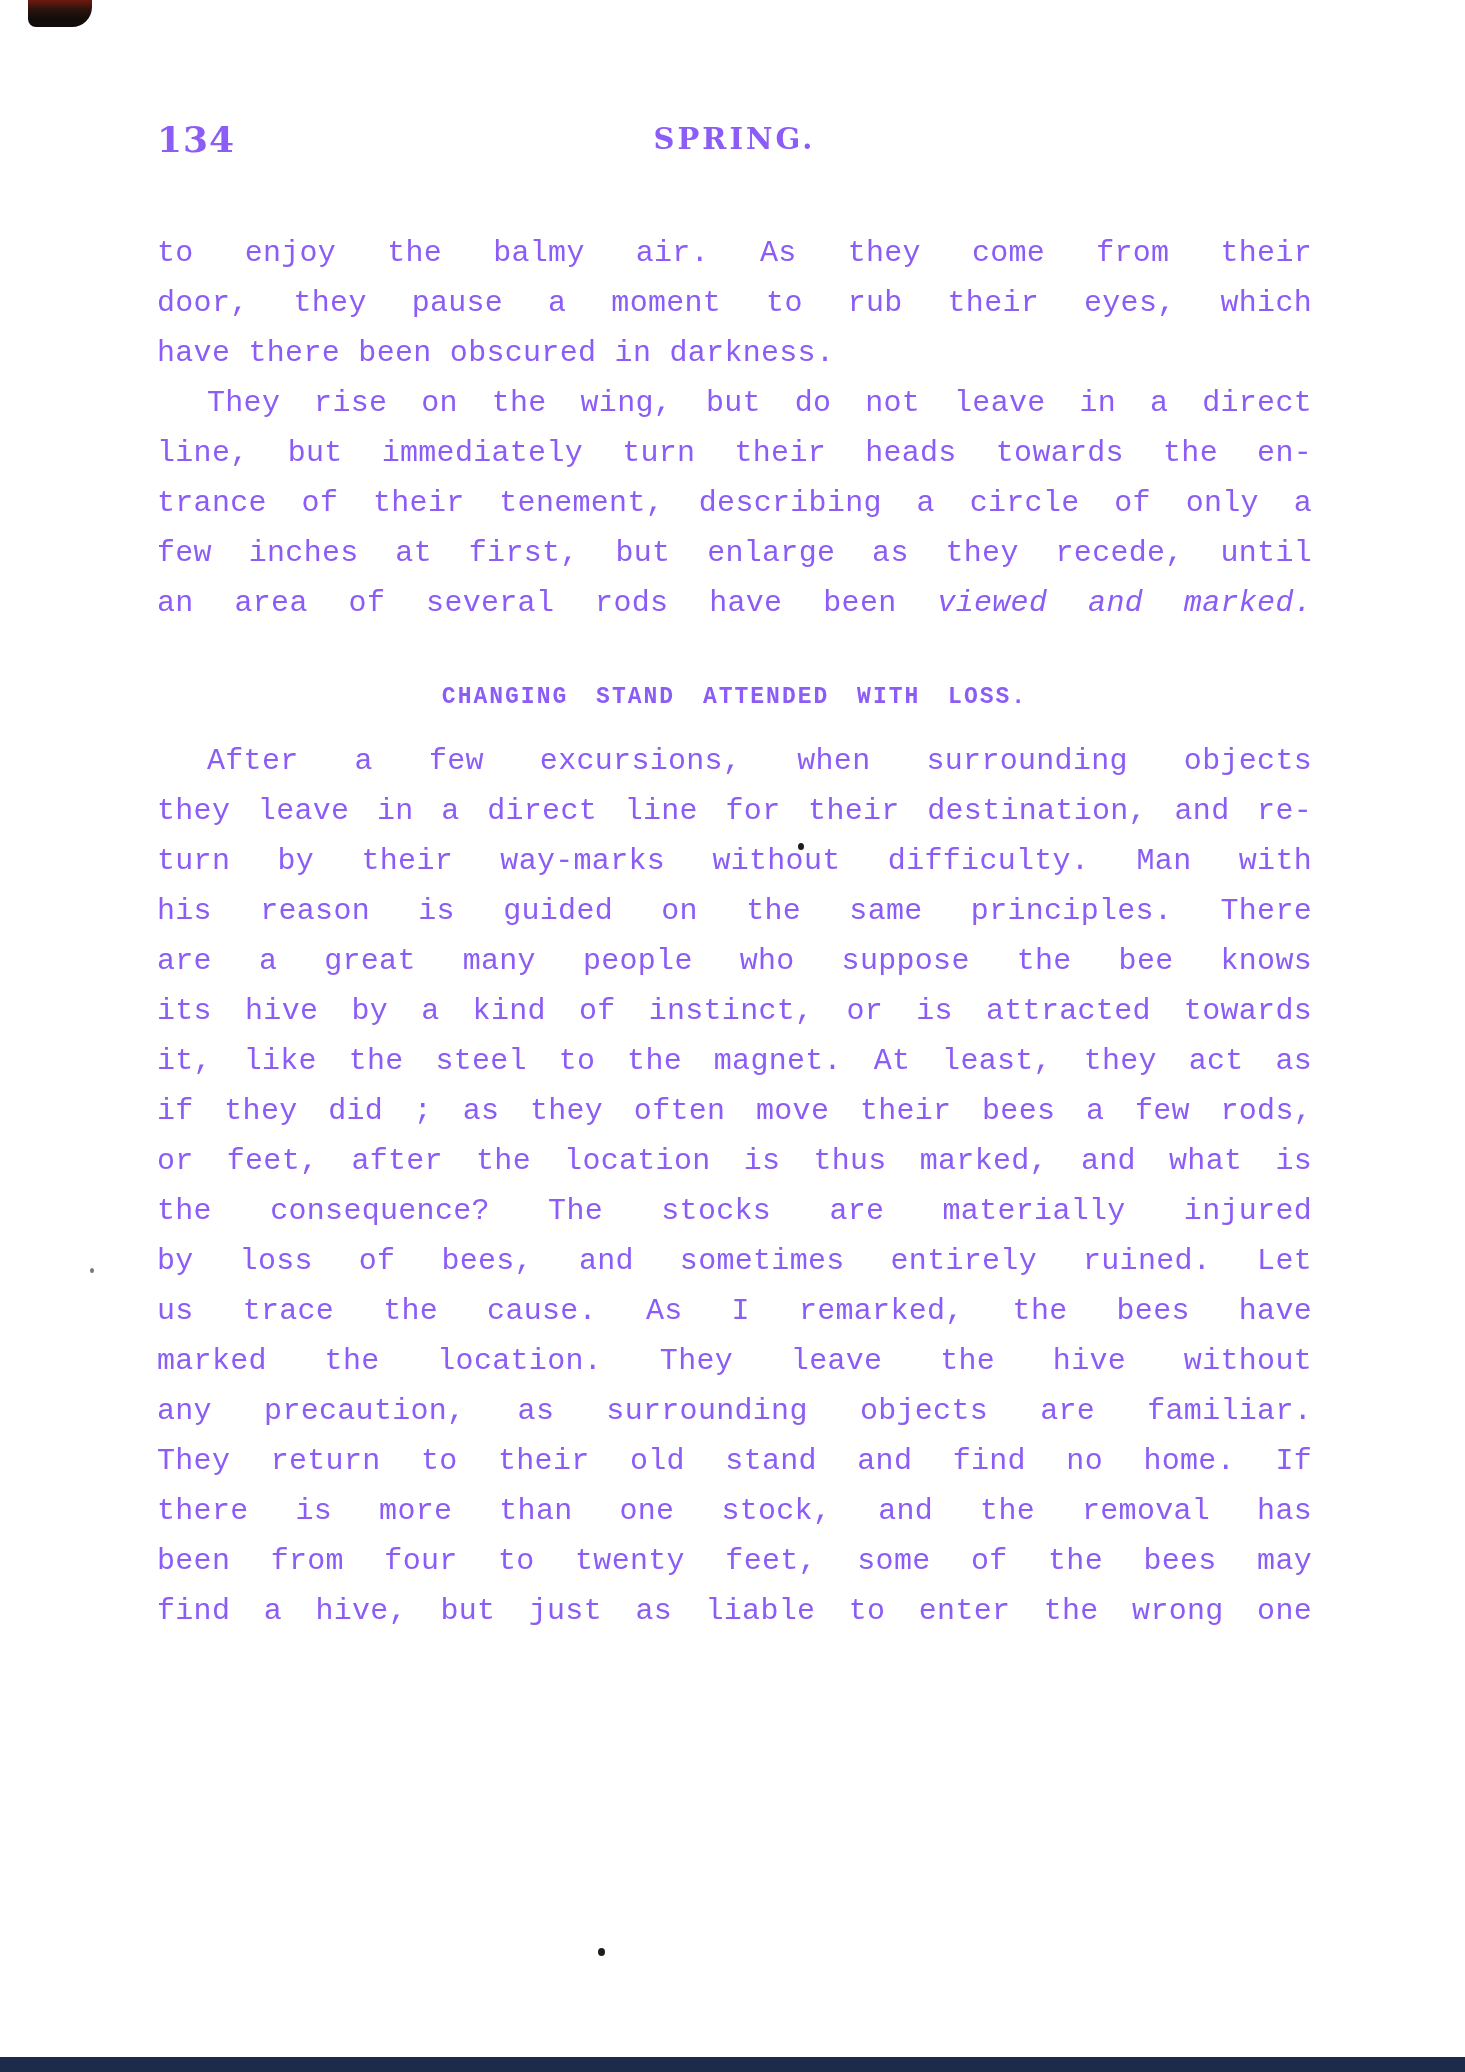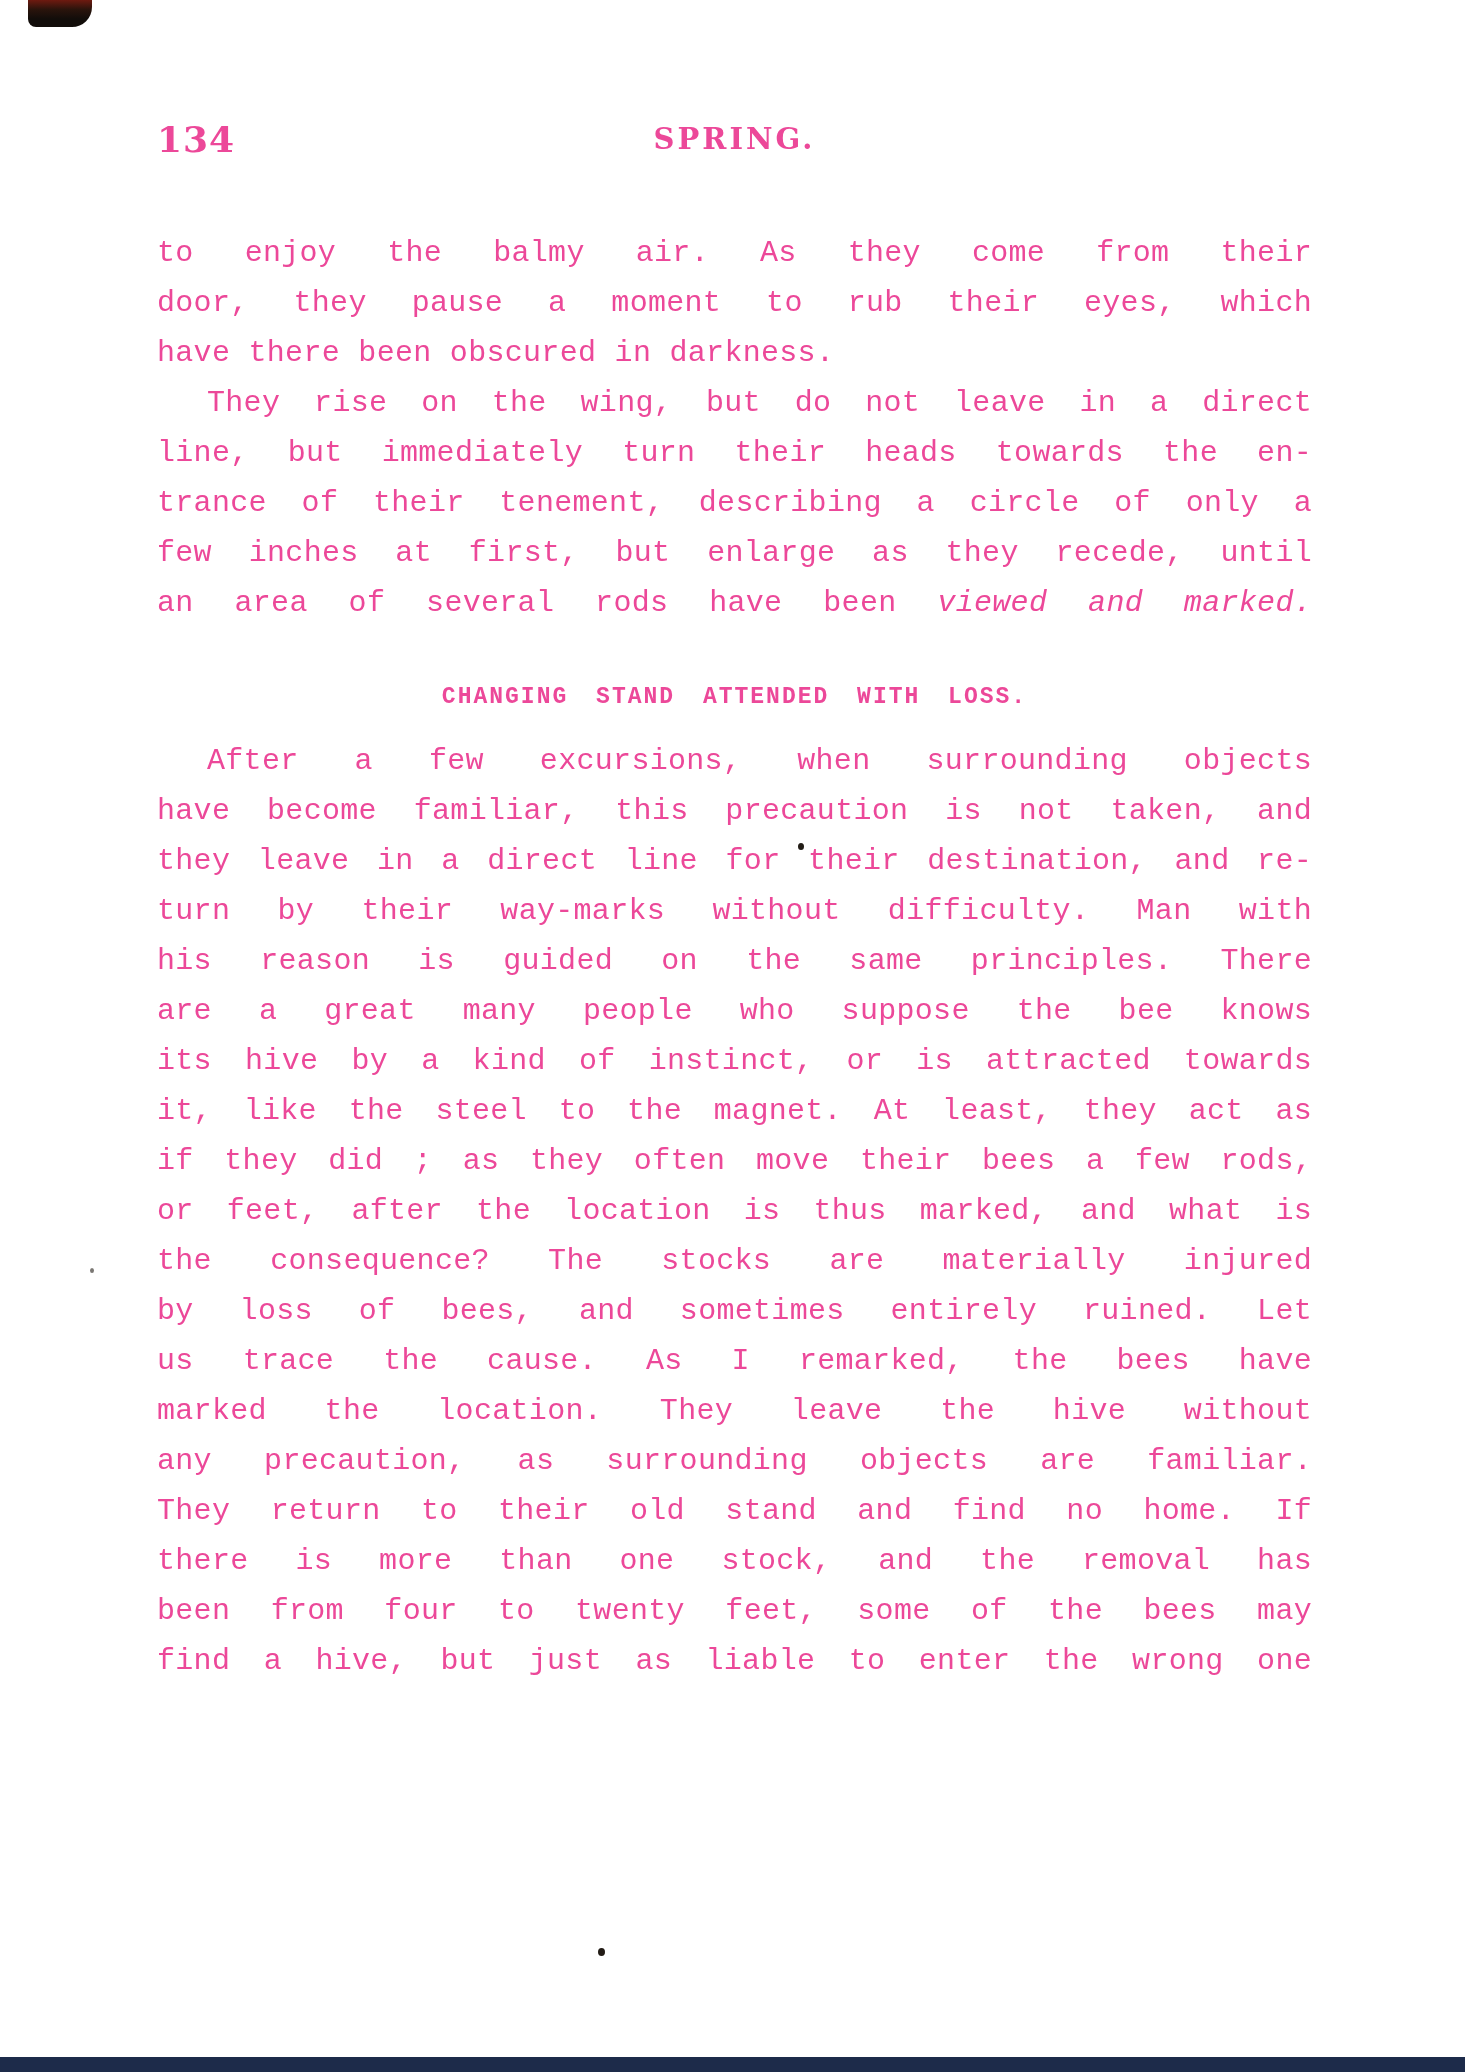--- a/index.html
+++ b/index.html
@@ -3,21 +3,21 @@
 <meta charset="utf-8">
 <style>
   html, body { margin: 0; padding: 0; background: #ffffff; }
   .page {
     position: relative;
     width: 1465px;
     height: 2072px;
     background: #ffffff;
     overflow: hidden;
     font-family: "DejaVu Serif", serif;
-    color: #ec4899;
+    color: #8b5cf6;
   }
   .page-header {
     position: absolute;
     top: 118px;
     left: 157px;
     width: 1155px;
     height: 44px;
   }
   .page-number {
     position: absolute;
@@ -111,21 +111,20 @@
       <div class="paragraph">
         <div class="text-line indent"><span>They rise on the wing, but do not leave in a direct</span></div>
         <div class="text-line"><span>line, but immediately turn their heads towards the en-</span></div>
         <div class="text-line"><span>trance of their tenement, describing a circle of only a</span></div>
         <div class="text-line"><span>few inches at first, but enlarge as they recede, until</span></div>
         <div class="text-line"><span>an area of several rods have been </span><i>viewed and marked.</i></div>
       </div>
       <div class="section-heading">CHANGING STAND ATTENDED WITH LOSS.</div>
       <div class="paragraph">
         <div class="text-line indent"><span>After a few excursions, when surrounding objects</span></div>
-        <div class="text-line"><span>have become familiar, this precaution is not taken, and</span></div>
         <div class="text-line"><span>they leave in a direct line for their destination, and re-</span></div>
         <div class="text-line"><span>turn by their way-marks without difficulty.  Man with</span></div>
         <div class="text-line"><span>his reason is guided on the same principles.  There</span></div>
         <div class="text-line"><span>are a great many people who suppose the bee knows</span></div>
         <div class="text-line"><span>its hive by a kind of instinct, or is attracted towards</span></div>
         <div class="text-line"><span>it, like the steel to the magnet.  At least, they act as</span></div>
         <div class="text-line"><span>if they did ; as they often move their bees a few rods,</span></div>
         <div class="text-line"><span>or feet, after the location is thus marked, and what is</span></div>
         <div class="text-line"><span>the consequence?  The stocks are materially injured</span></div>
         <div class="text-line"><span>by loss of bees, and sometimes entirely ruined.  Let</span></div>

